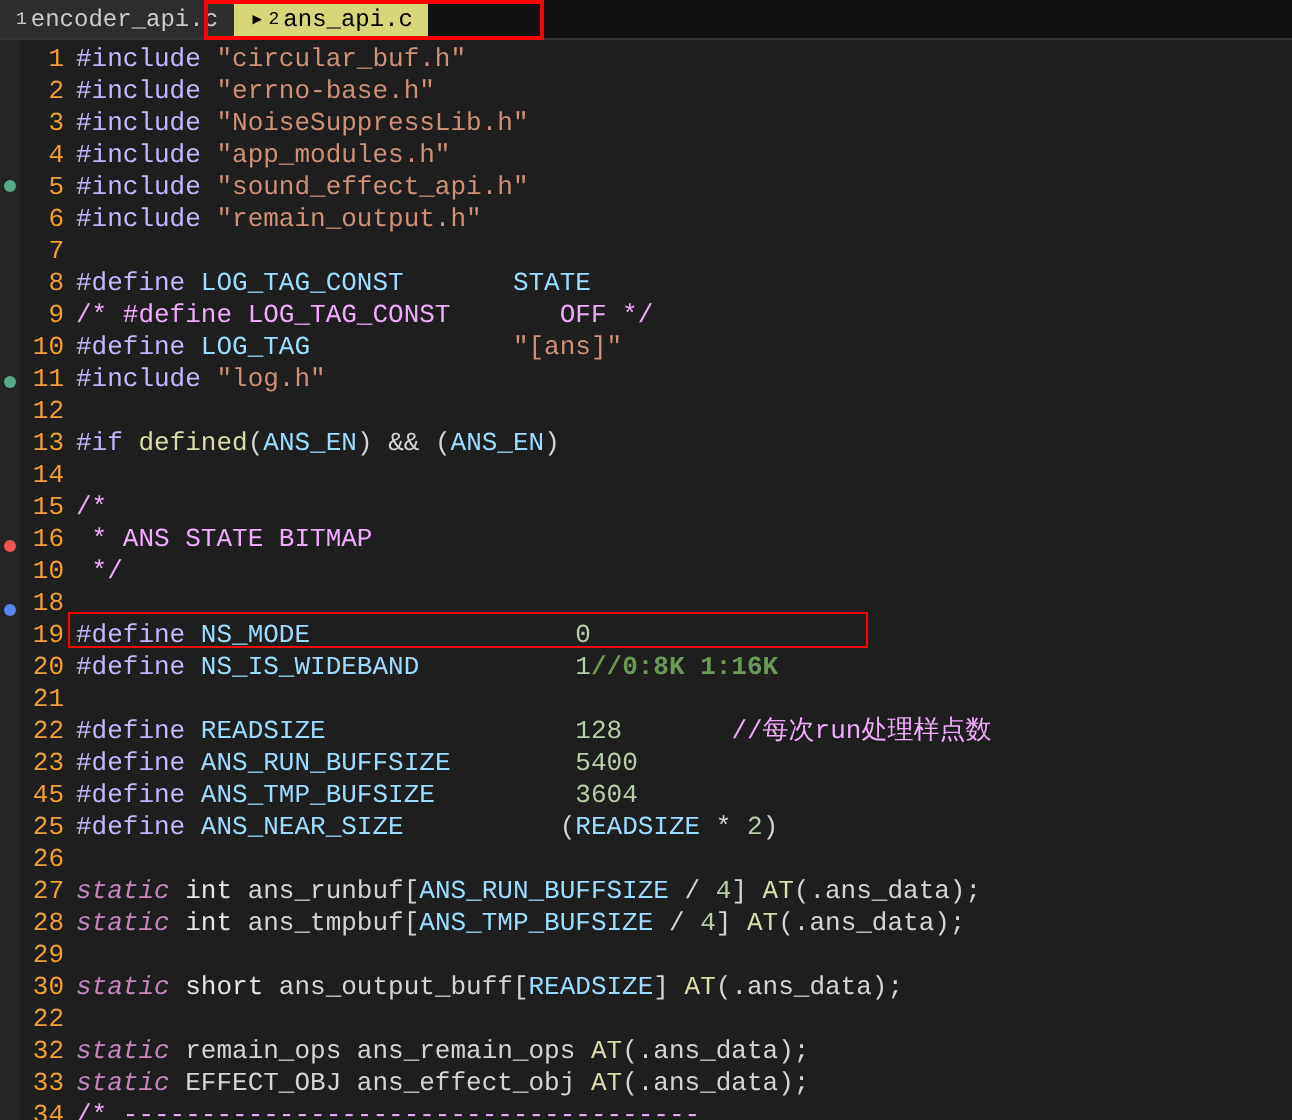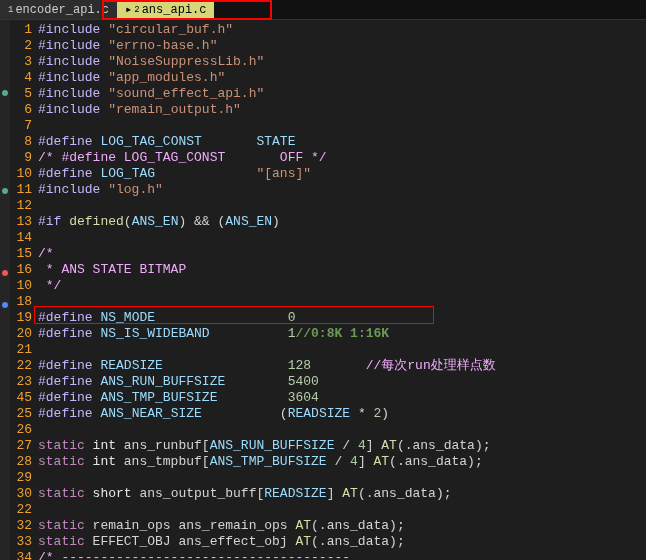--- a/index.html
+++ b/index.html
@@ -65,21 +65,21 @@
   }
   .lineno {
     width: 28px;
     text-align: right;
     color: #f0a030;
     padding-right: 6px;
     user-select: none;
     flex-shrink: 0;
   }
   .code { flex: 1; }
-  .kw { color: #c586c0; }
+  .kw { color: #c586c0; font-style: italic; }
   .pp { color: #c4b5fd; }
   .str { color: #ce9178; }
   .id { color: #9cdcfe; }
   .fn { color: #dcdcaa; }
   .num { color: #b5cea8; }
   .cmt { color: #6a9955; font-weight: bold; }
   .cmt2 { color: #f0abfc; text-align: right; }
   .op { color: #d4d4d4; }
   .ty { color: #e5e5e5; }
   .line-highlight {

